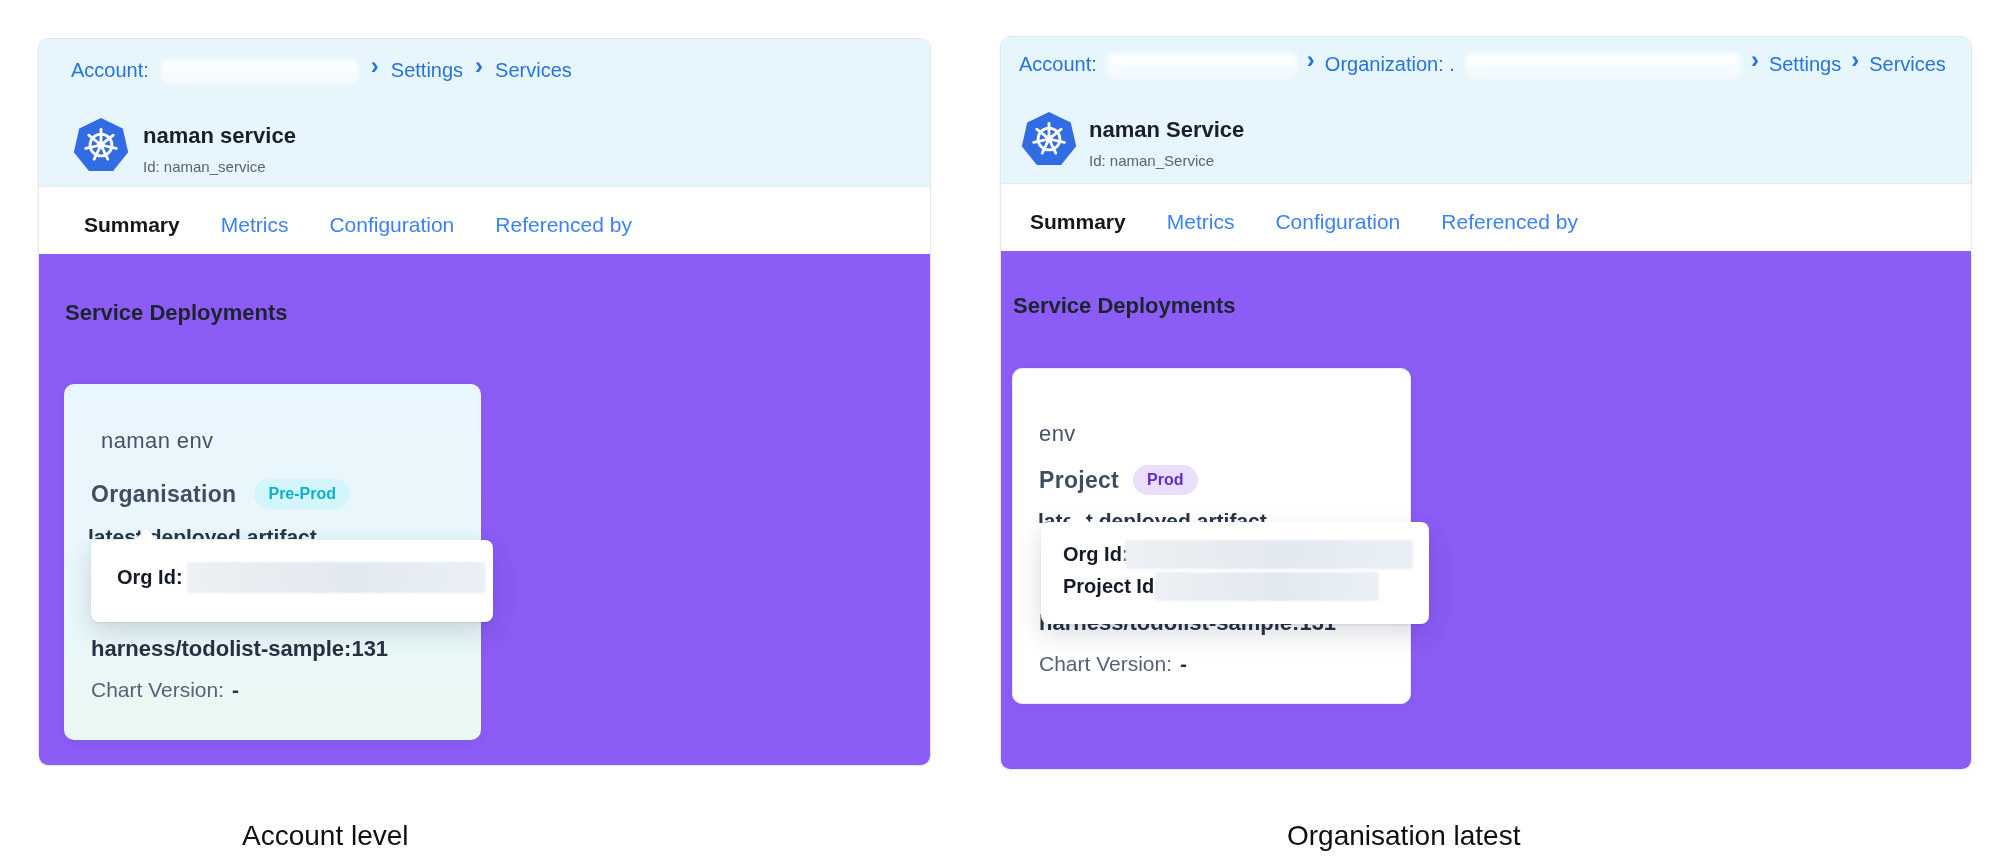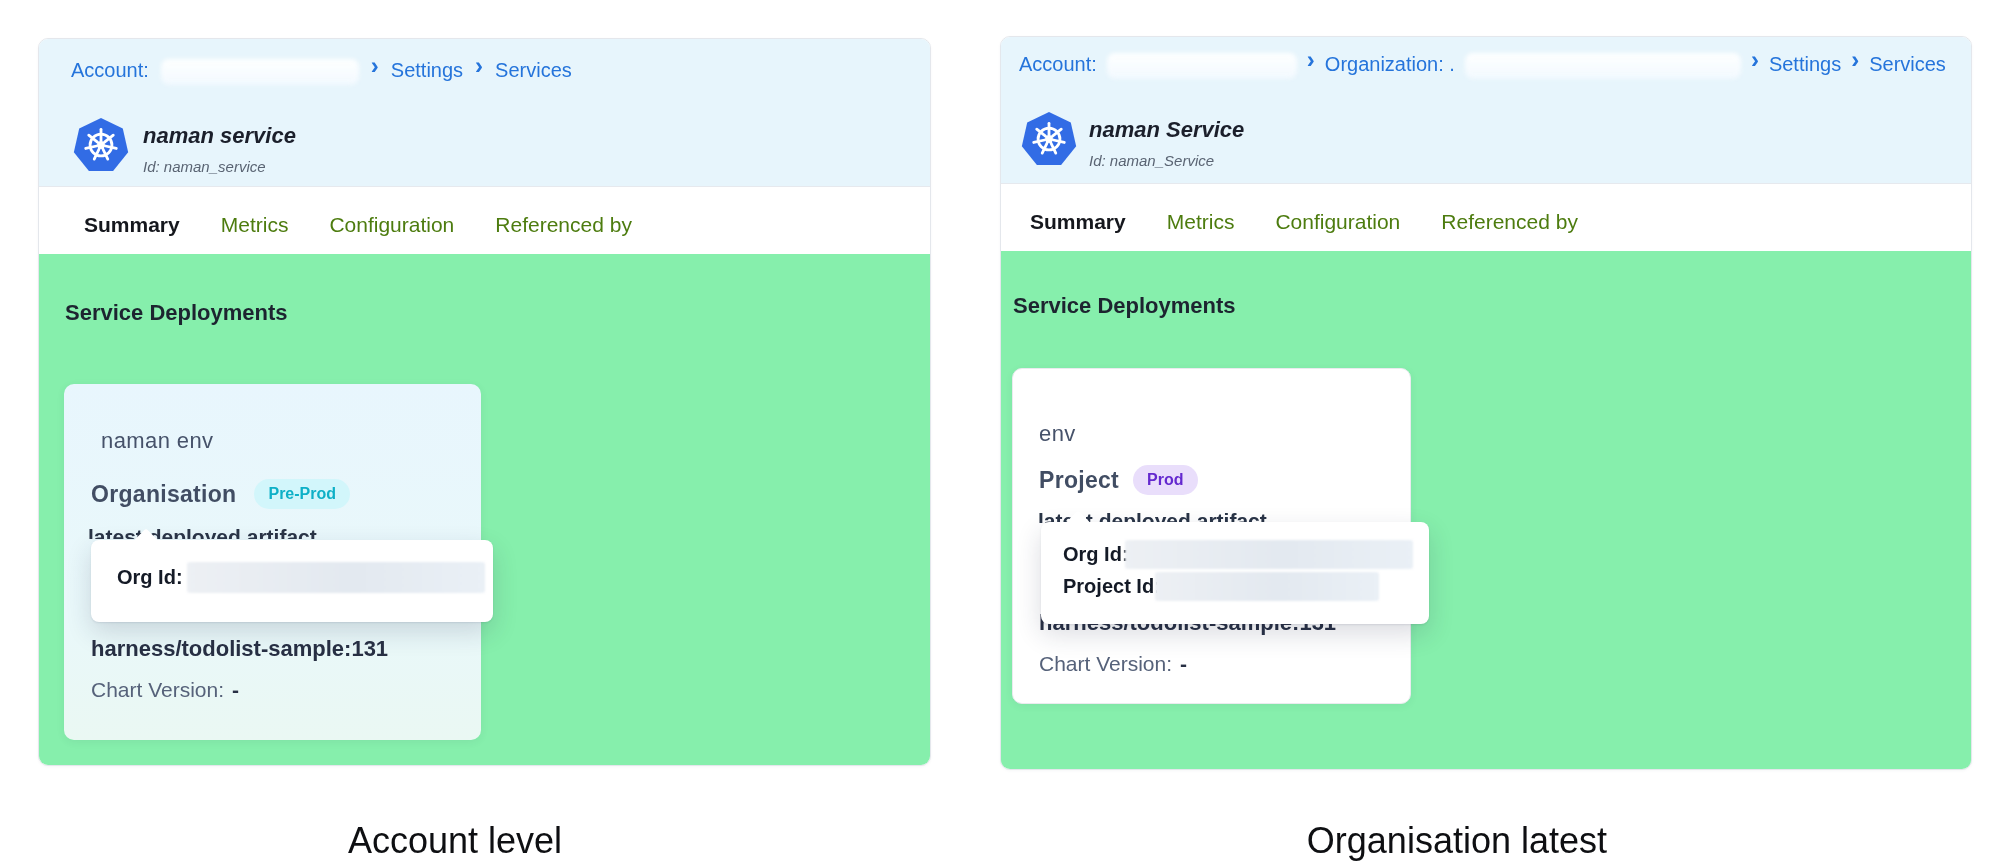--- a/index.html
+++ b/index.html
@@ -25,37 +25,37 @@
   .chev { color:#2574DB; font-size:24px; font-weight:600; line-height:20px; margin-top:-3px; }
   .chip { height:26px; border-radius:8px; background:linear-gradient(180deg,rgba(255,255,255,.97),rgba(244,250,255,.85)); filter:blur(2px); }
   .chip-a { width:198px; }
   .chip-b { width:190px; }
   .chip-c { width:276px; }
 
   
   .k8s { position:absolute; width:56px; height:56px; }
   .panel-left  .k8s { left:34px; top:78px; }
   .panel-right .k8s { left:20px; top:74px; }
-  .svc-text { position:absolute;font-style:italic; }
+  .svc-text { position:absolute; }
   .panel-left  .svc-text { left:104px; top:84px; }
   .panel-right .svc-text { left:88px;  top:80px; }
   .svc-name { font-size:22px; font-weight:700; color:#1B1F2B; line-height:26px; }
   .svc-id   { margin-top:9px; font-size:15px; color:#5A6473; }
 
   
   .tabstrip { position:absolute; left:0; right:0; height:78px; background:#ffffff; border-top:1px solid #E6E9EE; border-bottom:1px solid #DDE0E7; display:flex; align-items:center; }
   .panel-left  .tabstrip { top:147px; padding-left:31px; }
   .panel-right .tabstrip { top:146px; padding-left:15px; }
   .tabs { display:flex; gap:13px; height:100%; }
-  .tab { position:relative; display:flex; align-items:center; padding:0 14px; font-size:21px; color:#4d7c0f; cursor:pointer; }
+  .tab { position:relative; display:flex; align-items:center; padding:0 14px; font-size:21px; color:#3b82f6; cursor:pointer; }
   .tab.active { font-weight:700; color:#15171D; }
   .tab.active::after { content:""; position:absolute; left:0; right:0; bottom:2px; height:5px; border-radius:3px; background:#2064D0; }
 
   
-  .pbody { position:absolute; left:0; right:0; bottom:0; background:#86efac; }
+  .pbody { position:absolute; left:0; right:0; bottom:0; background:#8b5cf6; }
   .panel-left  .pbody { top:215px; }
   .panel-right .pbody { top:214px; }
   .section-title { position:absolute; font-size:22px; font-weight:700; color:#1D2430; }
   .panel-left  .section-title { left:26px; top:46px; }
   .panel-right .section-title { left:12px; top:42px; }
 
   
   .card { position:absolute; border-radius:10px; }
   .card--blue  { left:25px; top:130px; width:417px; height:356px;
                  background:linear-gradient(180deg,#E8F6FD 0%,#E9F8FA 65%,#EAF8F3 100%);
@@ -89,21 +89,21 @@
              box-shadow:0 10px 26px rgba(30,40,70,.16), 0 1px 2px rgba(30,40,70,.10); }
   .tooltip::before { content:""; position:absolute; top:-8px; left:var(--arrow-left,44px); width:18px; height:18px;
              background:#ffffff; transform:rotate(45deg); border-radius:3px; }
   .tooltip-left  { left:52px; top:286px; width:402px; height:82px; --arrow-left:46px; }
   .tooltip-right { left:40px; top:271px; width:388px; height:102px; --arrow-left:28px; }
   .tip-label { position:absolute; font-size:20px; font-weight:700; color:#141A26; white-space:nowrap; }
   .redact { position:absolute; border-radius:3px; filter:blur(1px);
             background:linear-gradient(90deg,#EDF0F4 0%,#E3E9F0 55%,#EAF0F6 100%); }
 
   
-  .caption { position:absolute; width:320px; text-align:right; font-size:36px; color:#0E0F12; }
+  .caption { position:absolute; width:320px; text-align:left; font-size:28px; color:#0E0F12; }
   .caption-left  { left:242px;  top:820px; }
   .caption-right { left:1287px; top:820px; }
 </style>
 </head>
 <body>
 
 <div class="stage">
 
   <section class="panel panel-left">
     <div class="hdr">

